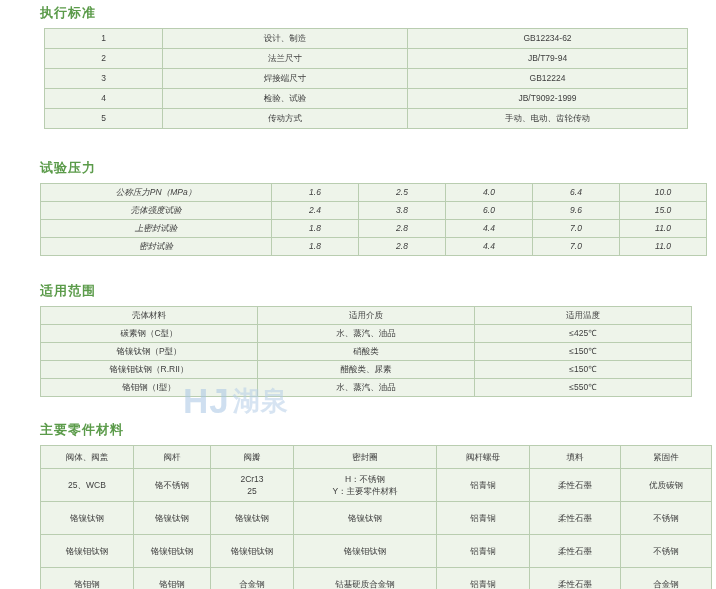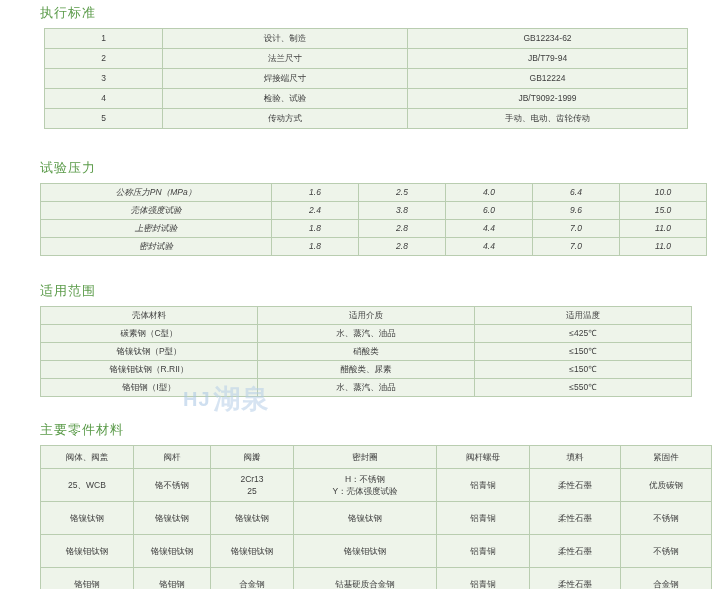--- a/index.html
+++ b/index.html
@@ -20,21 +20,21 @@
     width: 716px;
     height: 589px;
     box-sizing: border-box;
     padding: 4px 0 0 0;
   }
   .section {
     margin: 0 0 0 0;
   }
   .section-title {
     font-size: 13px;
-    font-weight: normal;
+    font-weight: bold;
     color: #5b9b4a;
     letter-spacing: 1px;
     padding-left: 40px;
     margin-bottom: 6px;
   }
   table.grid {
     border-collapse: collapse;
     table-layout: fixed;
     font-size: 8.5px;
     color: #3d3d3d;
@@ -110,21 +110,21 @@
     display: flex;
     align-items: center;
     font-size: 27px;
     font-weight: bold;
     color: #b7cfe8;
     letter-spacing: 1px;
     font-family: "Liberation Serif", serif;
   }
   .wm-hj {
     font-family: "Liberation Sans", sans-serif;
-    font-size: 20px;
+    font-size: 35px;
     color: #a8c6e4;
     margin-right: 3px;
   }
 </style>
 </head>
 <body>
 
 <div class="page">
 
   <div class="section">
@@ -251,21 +251,21 @@
           <td class="c5">阀杆螺母</td>
           <td class="c6">填料</td>
           <td class="c7">紧固件</td>
         </tr>
         <tr>
           <td class="c1">25、WCB</td>
           <td class="c2">铬不锈钢</td>
           <td class="c3 twoline" style="white-space:pre-line">2Cr13
 25</td>
           <td class="c4 twoline" style="white-space:pre-line">H：不锈钢
-Y：壳体强度试验</td>
+Y：主要零件材料</td>
           <td class="c5">铝青铜</td>
           <td class="c6">柔性石墨</td>
           <td class="c7">优质碳钢</td>
         </tr>
         <tr>
           <td class="c1">铬镍钛钢</td>
           <td class="c2">铬镍钛钢</td>
           <td class="c3">铬镍钛钢</td>
           <td class="c4">铬镍钛钢</td>
           <td class="c5">铝青铜</td>

